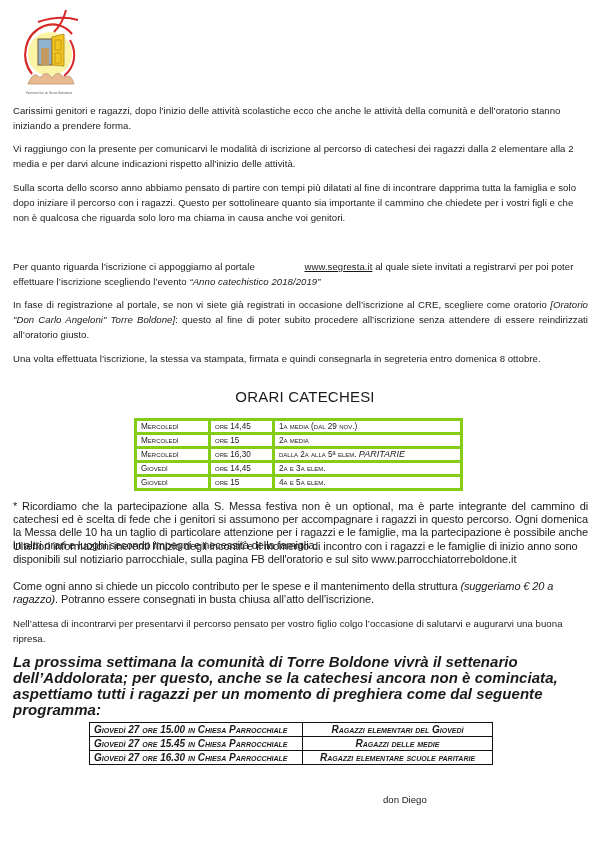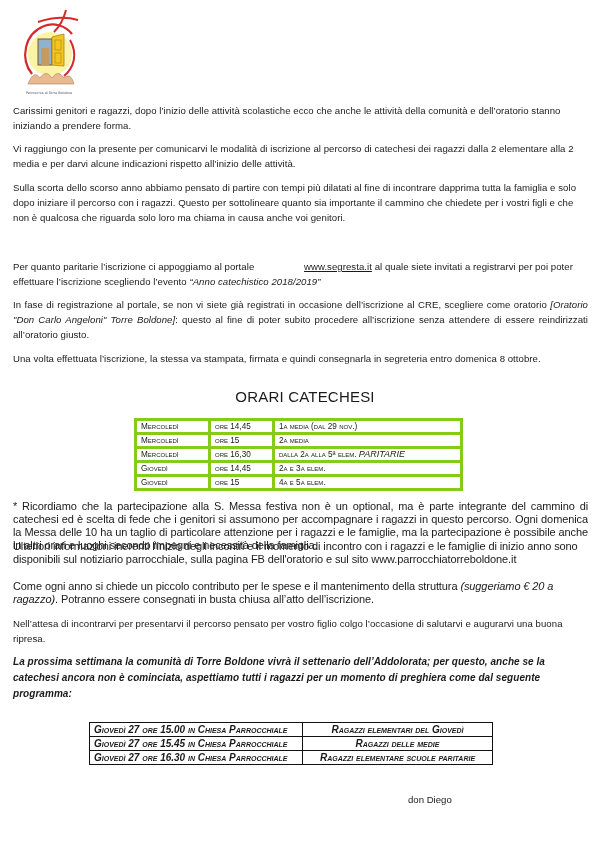--- a/index.html
+++ b/index.html
@@ -23,21 +23,21 @@
       font-size: 9.6px;
       line-height: 15px;
       letter-spacing: 0.05px;
     }
     .para.small {
       font-size: 11px;
       line-height: 13px;
       letter-spacing: -0.1px;
     }
     .para.justify { text-align: justify; }
-    .para.bolditalic { font-weight: bold; font-style: italic; font-size: 10px; line-height: 16px; }
+    .para.bolditalic { font-weight: bold; font-style: italic; font-size: 15px; line-height: 16px; }
     .link { text-decoration: underline; margin-left: 47px; }
     .it { font-style: italic; }
     .table-title {
       position: absolute;
       left: 0; width: 610px;
       top: 389px;
       text-align: center;
       font-size: 15px;
       letter-spacing: 0.2px;
     }
@@ -75,21 +75,20 @@
       line-height: 12px;
       padding: 0 4px;
       white-space: nowrap;
     }
     table.prog td.c1 { width: 213px; }
     table.prog td.c2 { text-align: center; }
     .signature {
       position: absolute;
       left: 383px; top: 792px;
       font-size: 9.6px;
-      margin-left: 25px;
     }
   </style>
 </head>
 <body>
 
 <div class="logo">
   <svg width="70" height="92" viewBox="0 0 70 92">
     <circle cx="36" cy="50" r="22" fill="#fbf3a6"></circle>
     <path d="M18 70 C 6 55, 10 30, 30 22 C 40 18, 52 22, 58 30" fill="none" stroke="#d62a2a" stroke-width="2.2"></path>
     <path d="M52 6 C 50 14, 46 22, 40 28" fill="none" stroke="#d62a2a" stroke-width="2"></path>
@@ -103,21 +102,21 @@
     <path d="M14 80 C 18 70, 22 68, 26 74 C 30 68, 34 68, 38 74 C 42 68, 46 68, 50 74 C 54 70, 58 72, 60 80 Z" fill="#e9b98f" stroke="#b07d54" stroke-width="0.6"></path>
     <text x="35" y="90" font-size="3.4" text-anchor="middle" fill="#555" font-family="DejaVu Sans, sans-serif">Parrocchia di Torre Boldone</text>
   </svg>
 </div>
 
 <p class="para" style="top:103px;">Carissimi genitori e ragazzi, dopo l’inizio delle attività scolastiche ecco che anche le attività della comunità e dell’oratorio stanno iniziando a prendere forma.</p>
 <p class="para" style="top:141px;">Vi raggiungo con la presente per comunicarvi le modalità di iscrizione al percorso di catechesi dei ragazzi dalla 2 elementare alla 2 media e per darvi alcune indicazioni rispetto all’inizio delle attività.</p>
 <p class="para" style="top:180px;">Sulla scorta dello scorso anno abbiamo pensato di partire con tempi più dilatati al fine di incontrare dapprima tutta la famiglia e solo dopo iniziare il percorso con i ragazzi. Questo per sottolineare quanto sia importante il cammino che chiedete per i vostri figli e che non è qualcosa che riguarda solo loro ma chiama in causa anche voi genitori.</p>
 
 <p class="para" style="top:259px;">
-  <span>Per quanto paritarie l’iscrizione ci appoggiamo al portale </span><span class="link">www.segresta.it</span><span> al quale siete invitati a registrarvi per poi poter effettuare l’iscrizione scegliendo l’evento </span><span class="it">“Anno catechistico 2018/2019”</span>
+  <span>Per quanto riguarda l’iscrizione ci appoggiamo al portale </span><span class="link">www.segresta.it</span><span> al quale siete invitati a registrarvi per poi poter effettuare l’iscrizione scegliendo l’evento </span><span class="it">“Anno catechistico 2018/2019”</span>
 </p>
 
 <p class="para justify" style="top:297px;">
   <span>In fase di registrazione al portale, se non vi siete già registrati in occasione dell’iscrizione al CRE, scegliere come oratorio </span><span class="it">[Oratorio "Don Carlo Angeloni" Torre Boldone]</span><span>: questo al fine di poter subito procedere all’iscrizione senza attendere di essere reindirizzati all’oratorio giusto.</span>
 </p>
 
 <p class="para justify" style="top:351px;">Una volta effettuata l’iscrizione, la stessa va stampata, firmata e quindi consegnarla in segreteria entro domenica 8 ottobre.</p>
 
 <div class="table-title">ORARI CATECHESI</div>
 <table class="orari">

